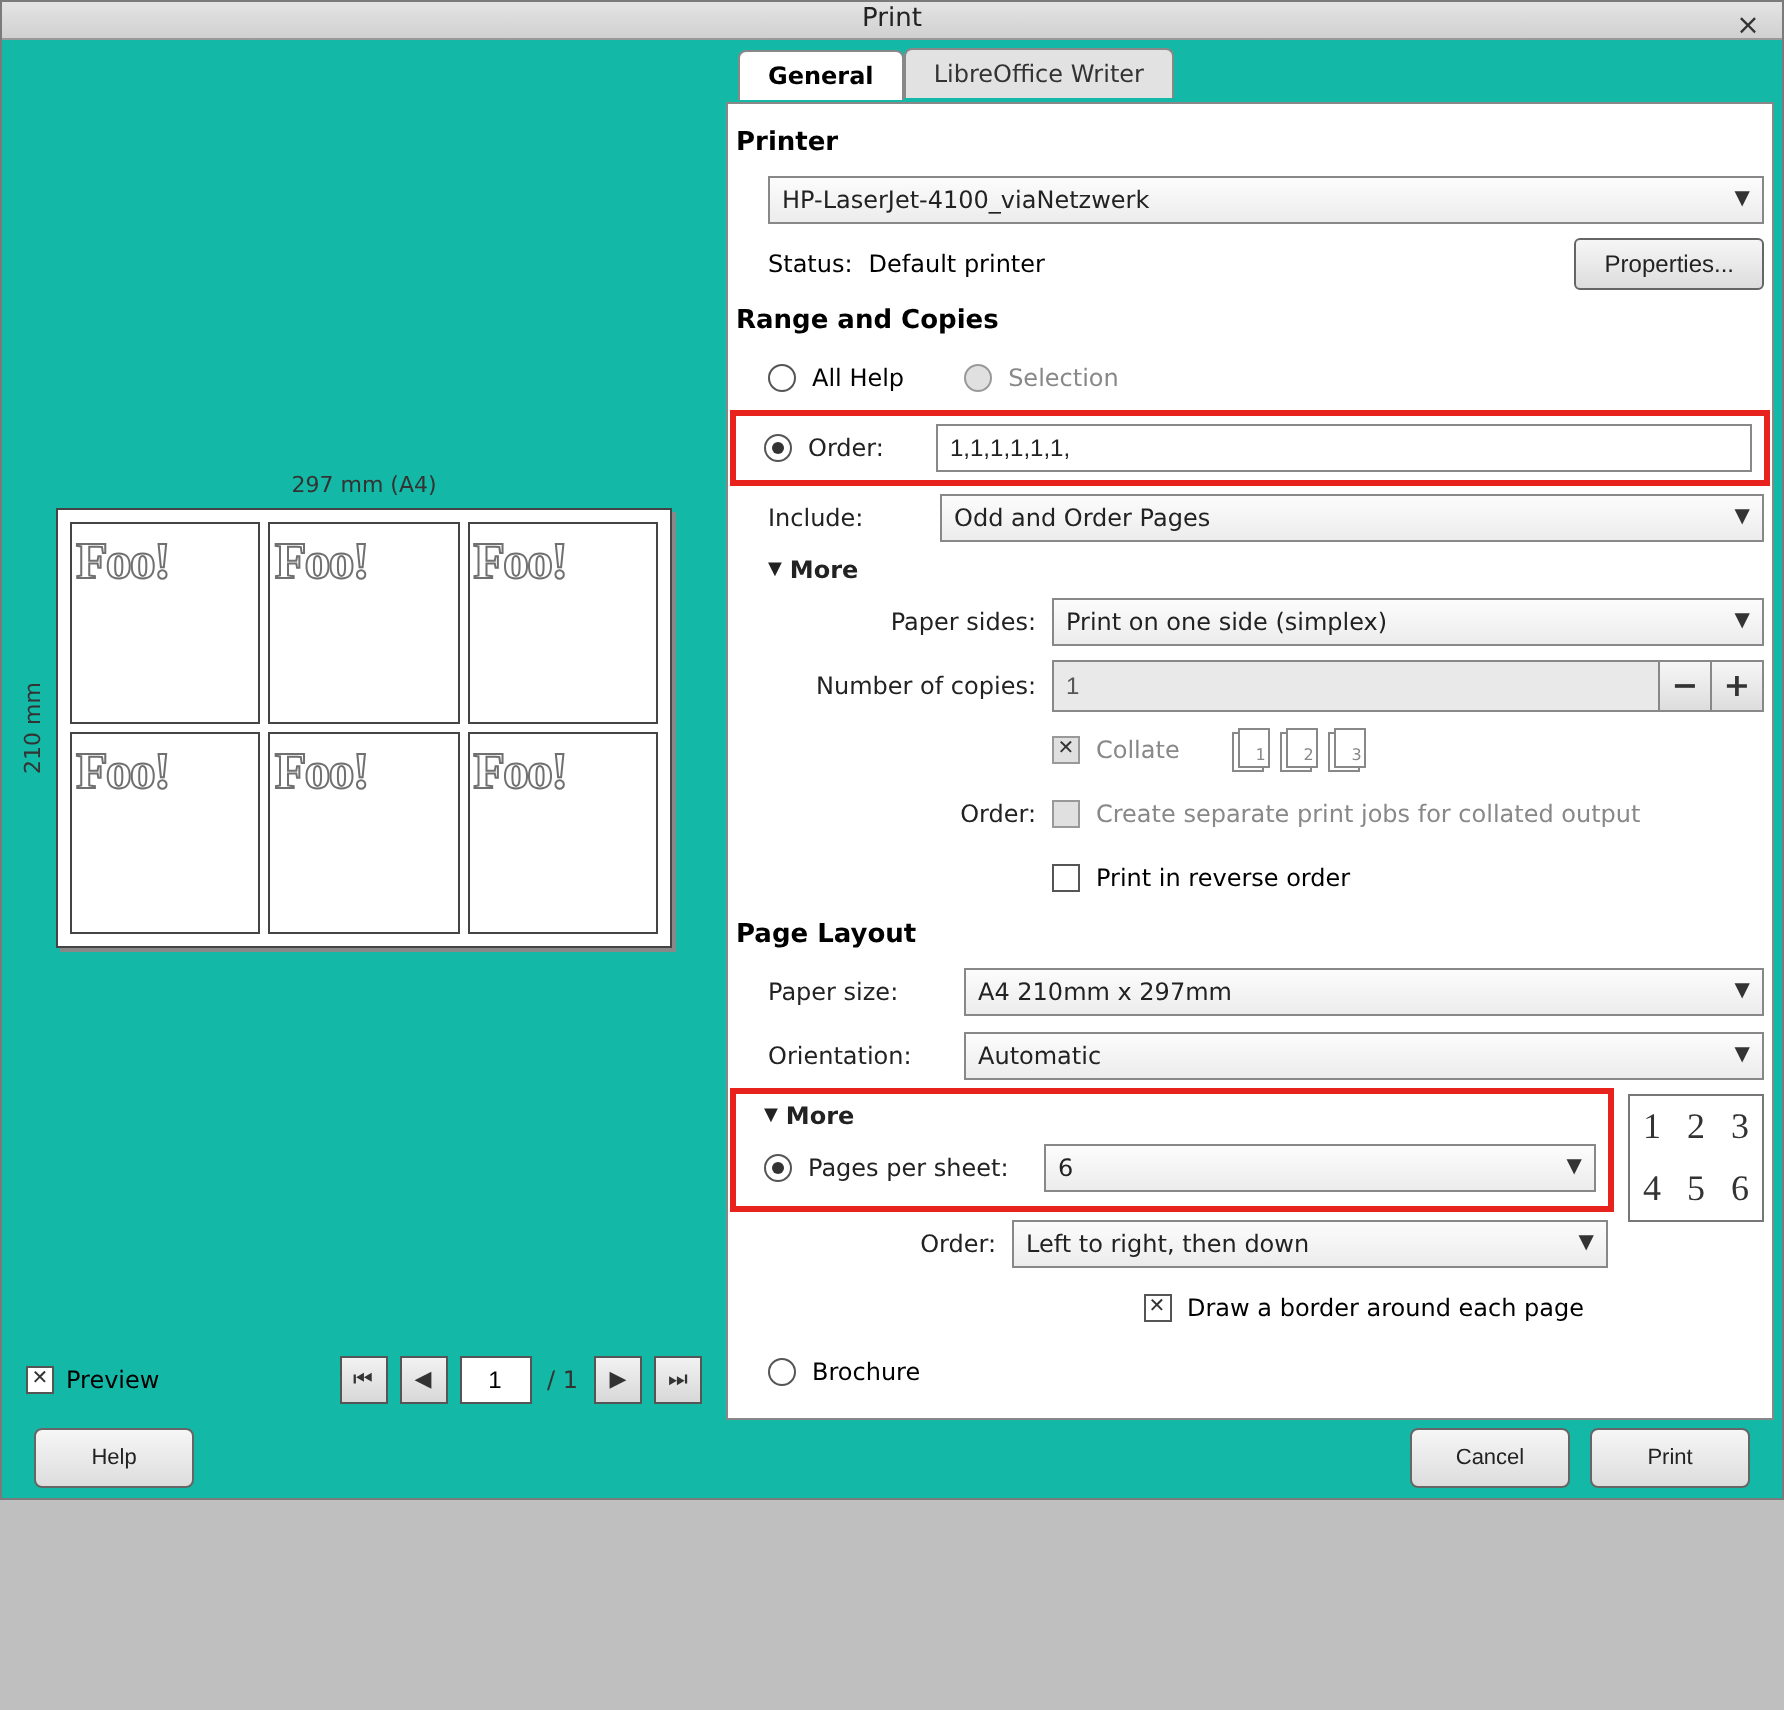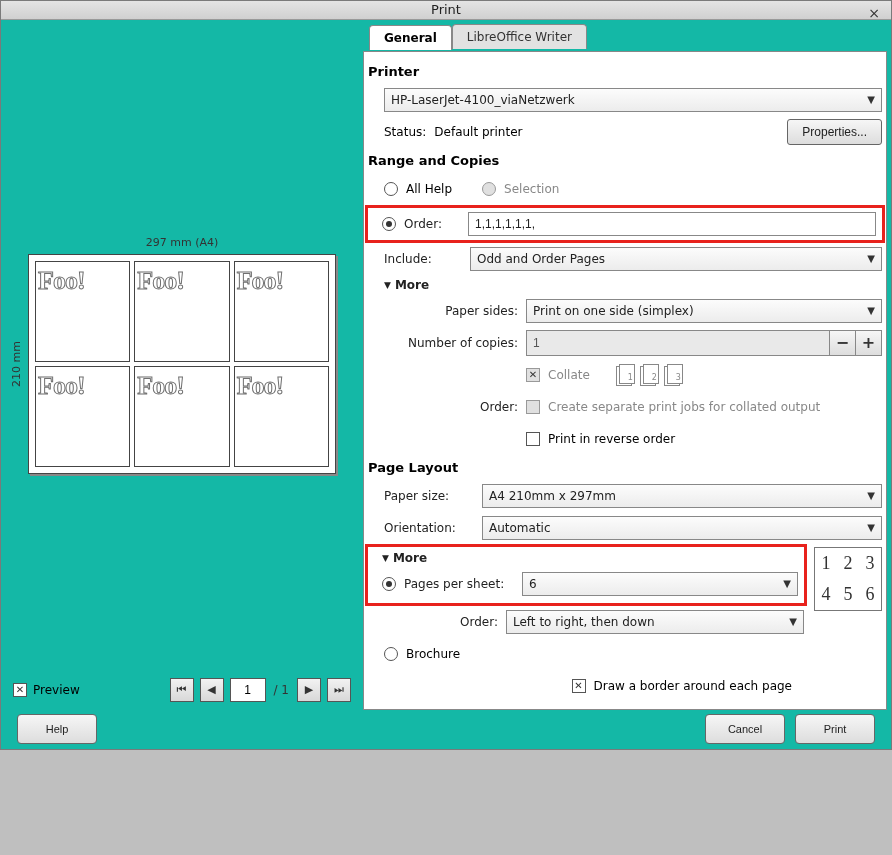--- a/index.html
+++ b/index.html
@@ -456,28 +456,28 @@
           <div class="layout-preview">
             <span>1</span>
             <span>2</span>
             <span>3</span>
             <span>4</span>
             <span>5</span>
             <span>6</span>
           </div>
         </div>
 
-        <div class="row indent1">
-          <span class="radio"></span>
-          <span>Brochure</span>
-        </div>
-
         <div class="row" style="justify-content:flex-end; padding-right:90px; padding-left:140px;">
           <span class="cbox checked"></span>
           <span>Draw a border around each page</span>
+        </div>
+
+        <div class="row indent1">
+          <span class="radio"></span>
+          <span>Brochure</span>
         </div>
 
       </div>
     </div>
   </div>
 
   <div class="footer">
     <button class="btn-lg">Help</button>
     <span class="spacer"></span>
     <button class="btn-lg">Cancel</button>

